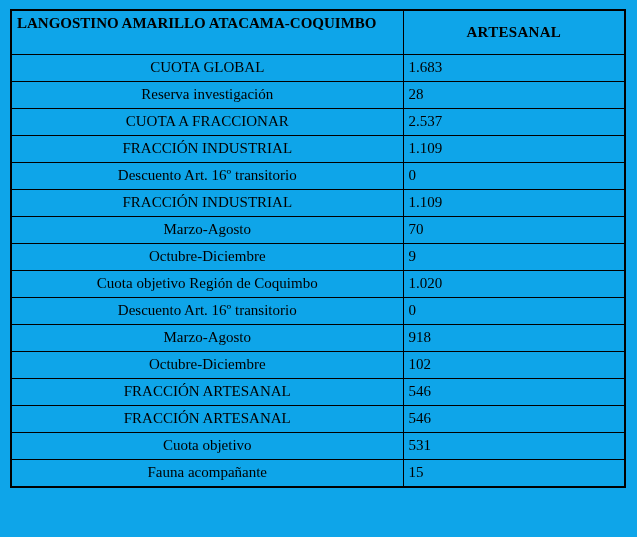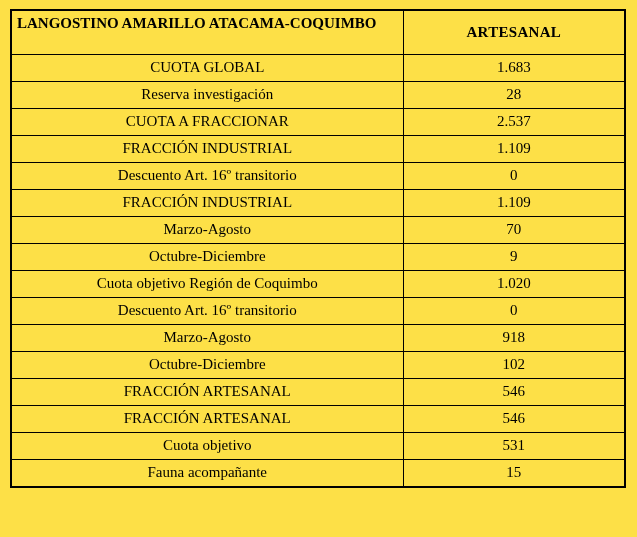--- a/index.html
+++ b/index.html
@@ -5,21 +5,21 @@
   html, body {
     margin: 0;
     padding: 0;
     background: #ffffff;
   }
   .page {
     width: 637px;
     height: 537px;
     box-sizing: border-box;
     padding: 9px 10px;
-    background: #fde047;
+    background: #0ea5e9;
     font-family: "Liberation Serif", serif;
     color: #000000;
   }
   table.quota-table {
     border-collapse: collapse;
     width: 614px;
     table-layout: fixed;
     border: 2px solid #000000;
   }
   table.quota-table th,
@@ -48,21 +48,20 @@
     letter-spacing: 0.3px;
   }
   tbody td {
     height: 20px;
     font-weight: normal;
   }
   tbody td.cell-label {
     text-align: center;
   }
   tbody td.cell-value {
-    text-align: center;
     margin-top: 44px;
   }
 </style>
 </head>
 <body>
 
 <div class="page">
   <table class="quota-table">
     <colgroup>
       <col class="c-label">

